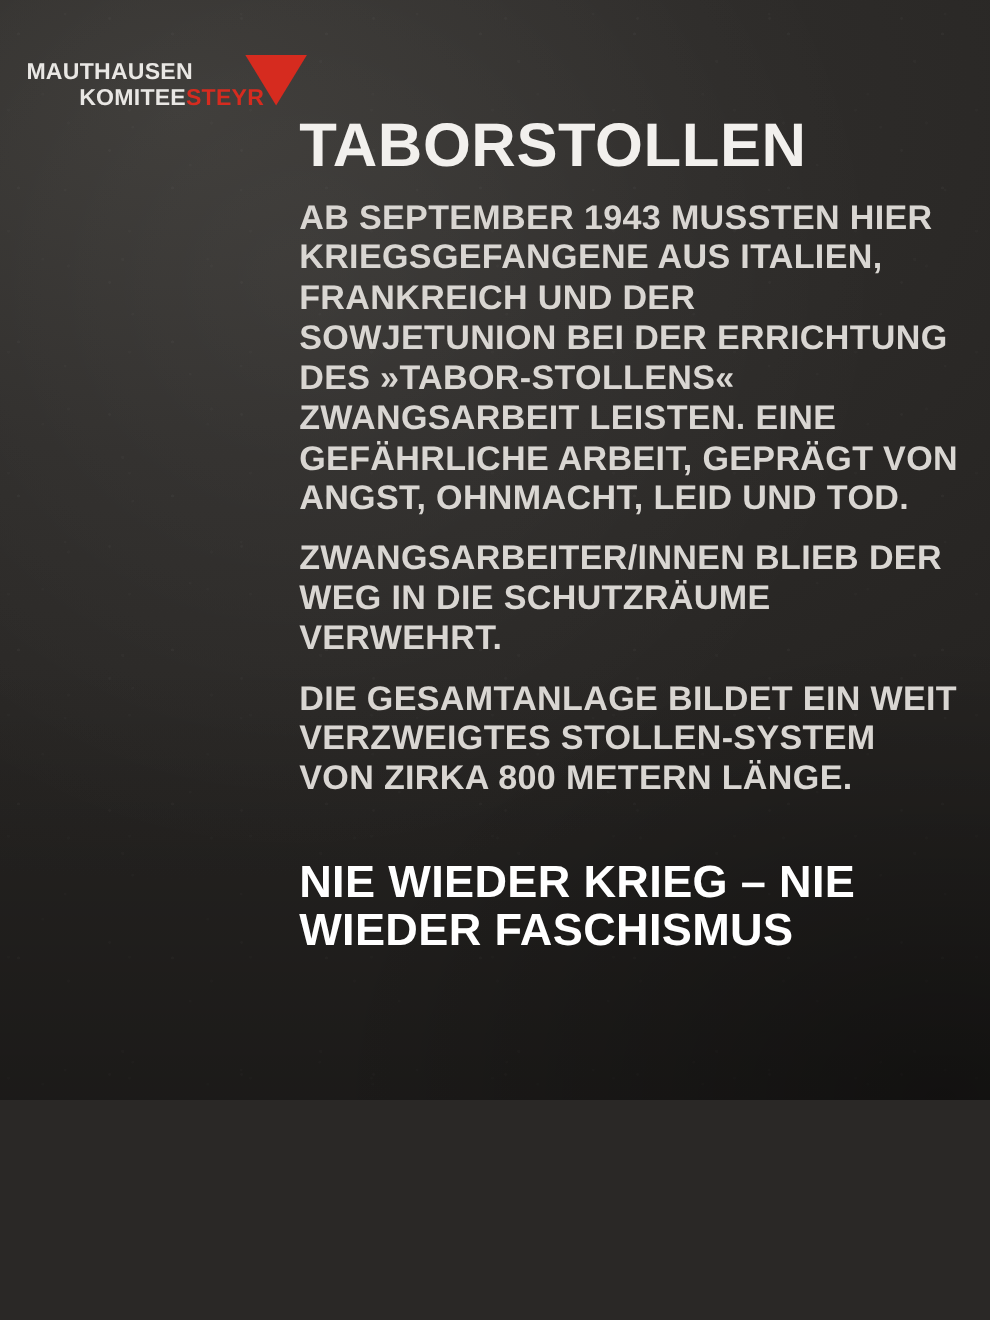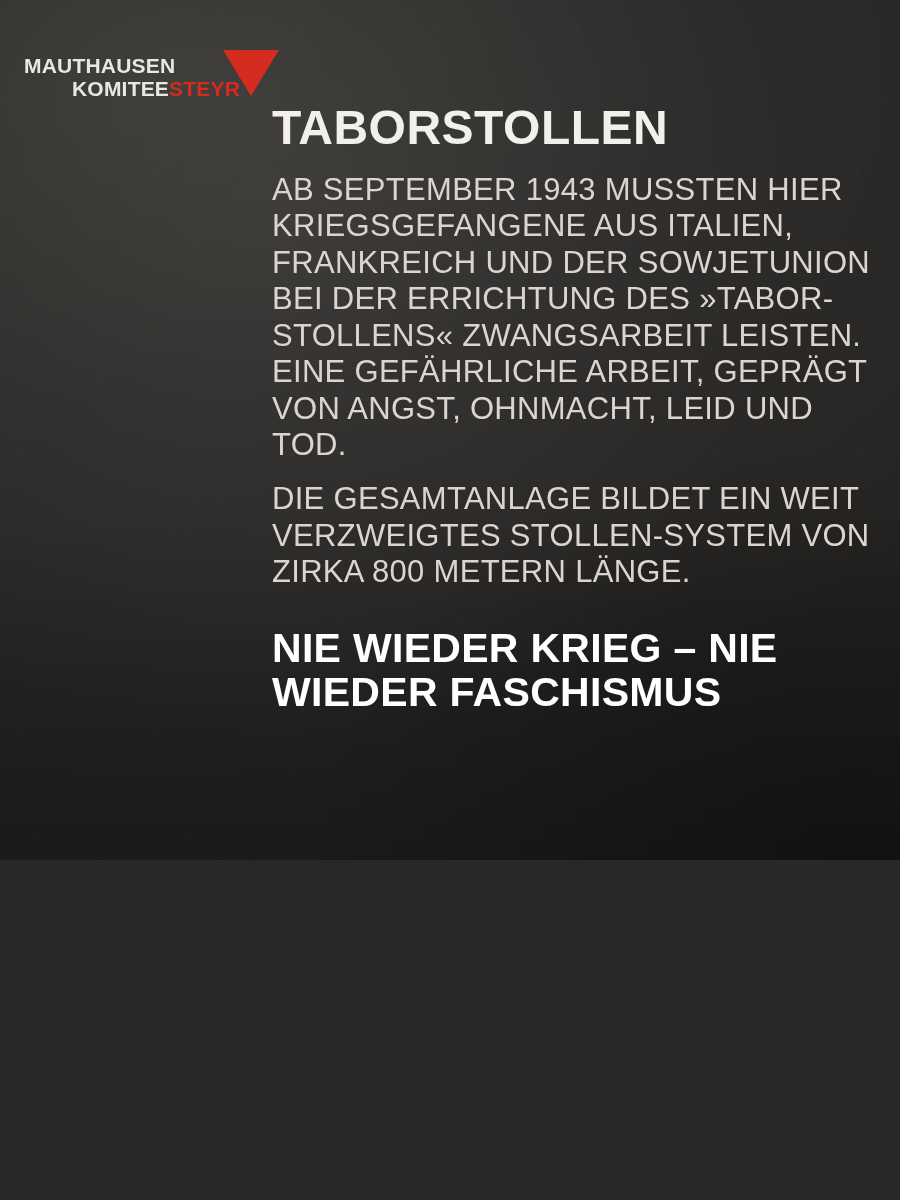--- a/index.html
+++ b/index.html
@@ -11,21 +11,21 @@
     height: 1200px;
     overflow: hidden;
     background: #2a2826;
     font-family: "Liberation Sans", sans-serif;
   }
 
   
   .board {
     position: relative;
     width: 900px;
-    height: 860px;
+    height: 1000px;
     background:
       radial-gradient(ellipse 1100px 700px at 18% 10%, #3a3835 0%, #2e2c2a 45%, #262422 100%),
       linear-gradient(160deg, #3b3936 0%, #2c2a28 40%, #232120 100%);
     overflow: hidden;
   }
   
   .board::before {
     content: "";
     position: absolute;
     inset: 0;
@@ -100,42 +100,42 @@
   
   .text-col {
     position: absolute;
     left: 272px;
     top: 104px;
     width: 600px;
     color: #dedbd7;
   }
 
   .headline {
-    font-size: 48px;
+    font-size: 56px;
     font-weight: 700;
     letter-spacing: 0.5px;
     line-height: 1.0;
     color: #f2f0ed;
     margin: 0 0 20px 0;
     text-transform: uppercase;
   }
 
   .para {
     font-size: 31px;
     line-height: 1.175;
-    font-weight: 400;
+    font-weight: 700;
     letter-spacing: 0.3px;
     color: #d9d6d2;
     margin: 0 0 18px 0;
     text-transform: uppercase;
   }
   .para:last-of-type { margin-bottom: 0; }
 
   .slogan {
-    margin-top: 36px;
+    margin-top: 54px;
     font-size: 41px;
     font-weight: 700;
     line-height: 1.07;
     letter-spacing: 0.3px;
     color: #ffffff;
     text-transform: uppercase;
   }
 </style>
 </head>
 <body>
@@ -148,19 +148,20 @@
       <div class="logo-lines">
         <div>MAUTHAUSEN</div>
         <div class="logo-line2"><span>KOMITEE</span><span class="logo-steyr">STEYR</span></div>
       </div>
     </div>
 
     <div class="text-col">
       <h1 class="headline">TABORSTOLLEN</h1>
 
       <p class="para">AB SEPTEMBER 1943 MUSSTEN HIER KRIEGSGEFANGENE AUS ITALIEN, FRANKREICH UND DER SOWJETUNION BEI DER ERRICHTUNG DES »TABOR-STOLLENS« ZWANGSARBEIT LEISTEN. EINE GEFÄHRLICHE ARBEIT, GEPRÄGT VON ANGST, OHNMACHT, LEID UND TOD.</p>
+      <p class="para">ZWANGSARBEITER/INNEN BLIEB DER WEG IN DIE SCHUTZRÄUME VERWEHRT.</p>
       <p class="para">DIE GESAMTANLAGE BILDET EIN WEIT VERZWEIGTES STOLLEN-SYSTEM VON ZIRKA 800 METERN LÄNGE.</p>
 
       <div class="slogan">NIE WIEDER KRIEG – NIE WIEDER FASCHISMUS</div>
     </div>
 
   </div>
 </div>
 
 </body></html>

